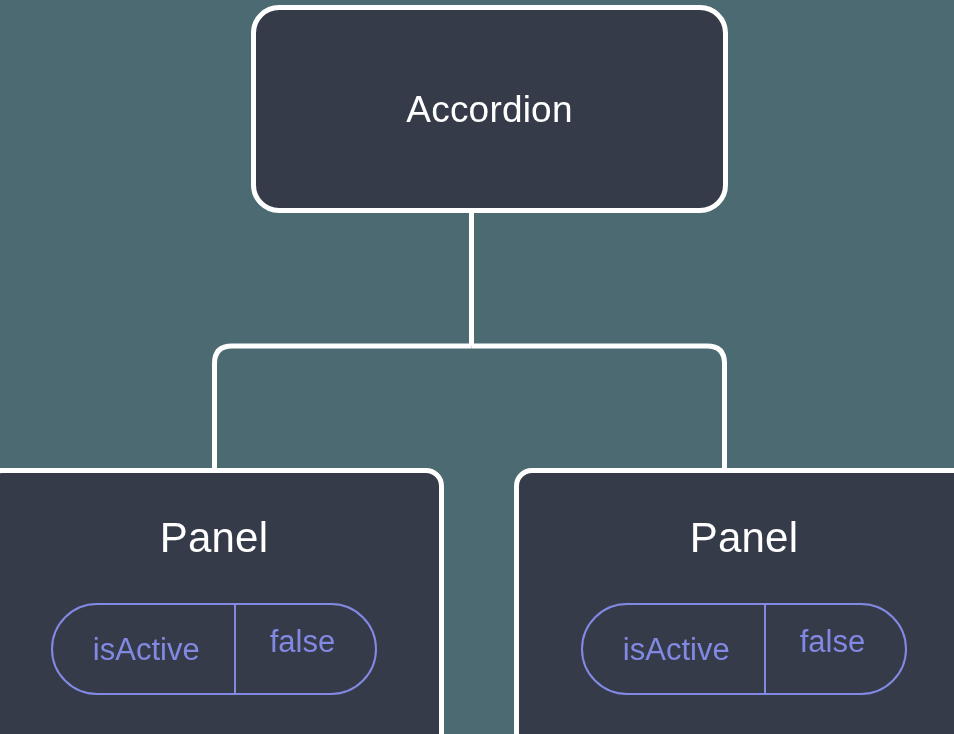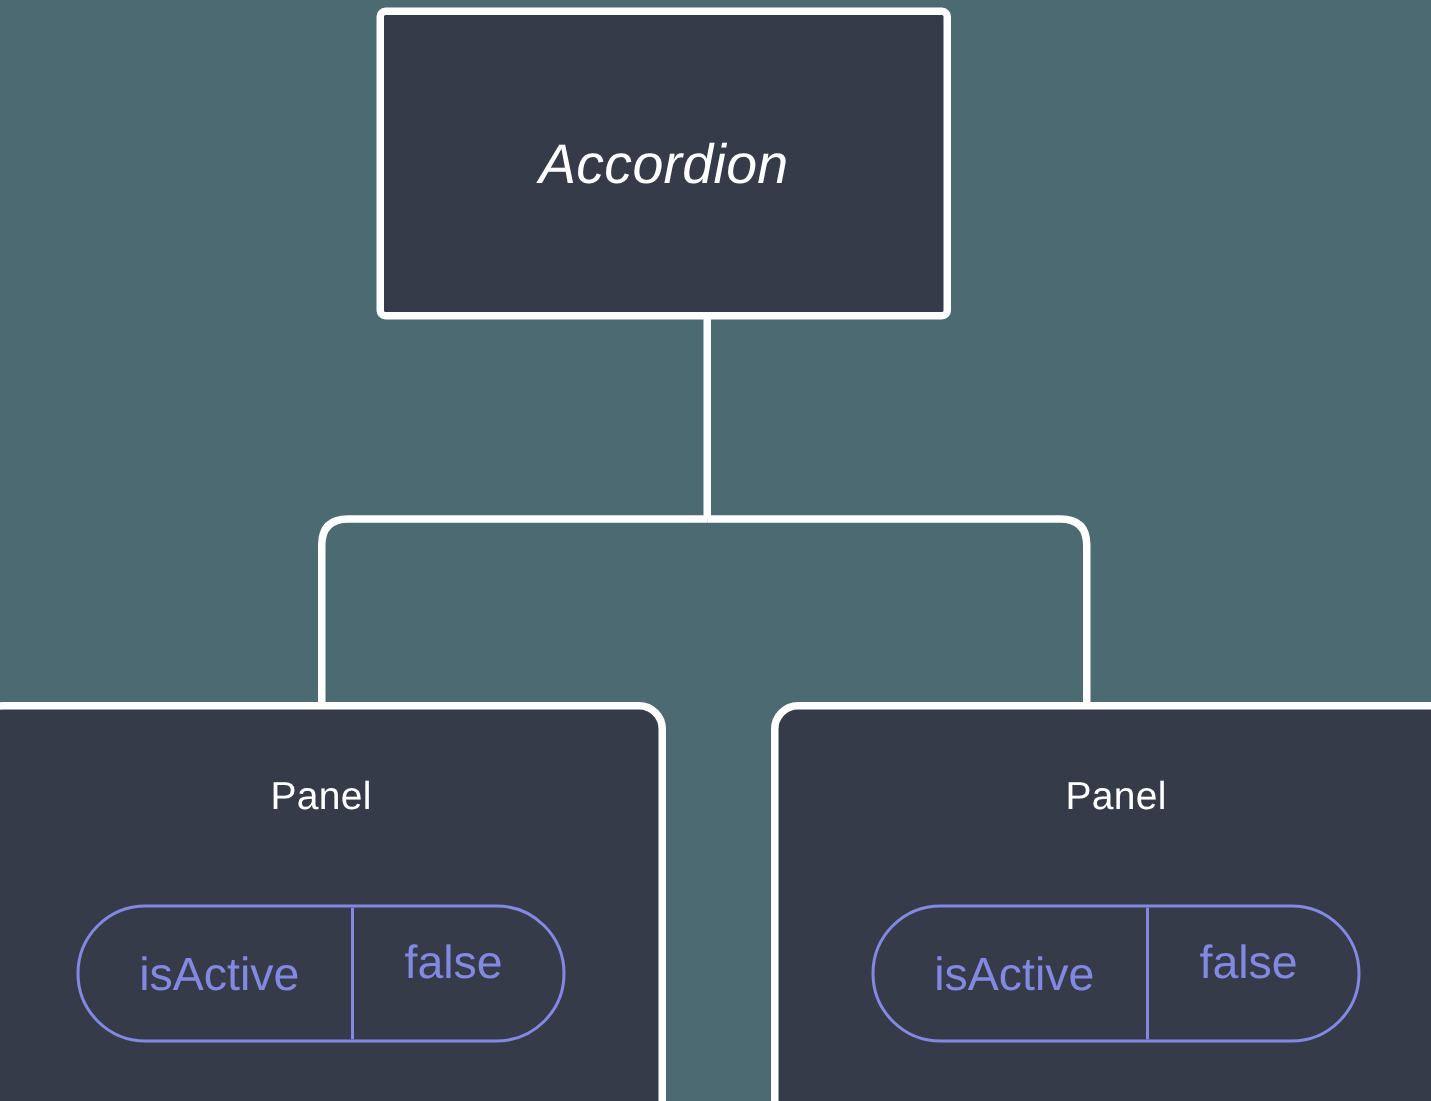--- a/index.html
+++ b/index.html
@@ -34,47 +34,46 @@
     border: 5px solid #ffffff;
     border-radius: 14px;
     display: flex;
     flex-direction: column;
     align-items: center;
     z-index: 2;
   }
   .node-root {
     left: 251px;
     top: 5px;
-    width: 383px;
+    width: 477px;
     height: 208px;
     justify-content: center;
-    border-radius: 6px;
-    font-style: italic;
+    border-radius: 28px;
   }
   .node-child {
     top: 468px;
     height: 290px;            
     padding-top: 44px;
     border-radius: 18px;
   }
   .node-child-left  { left: -16px;  width: 460px; }
   .node-child-right { left: 514px;  width: 460px; }
 
   .node-title {
     color: #ffffff;
-    font-size: 26px;
+    font-size: 42px;
     line-height: 1;
     letter-spacing: 0.2px;
     white-space: nowrap;
   }
   .node-root .node-title { font-size: 37px; }
 
   
   .prop-pill {
-    margin-top: 60px;
+    margin-top: 44px;
     display: flex;
     align-items: stretch;
     border: 2px solid #8289e3;
     border-radius: 999px;
     height: 88px;
     overflow: hidden;
   }
   .prop-key,
   .prop-value {
     display: flex;

